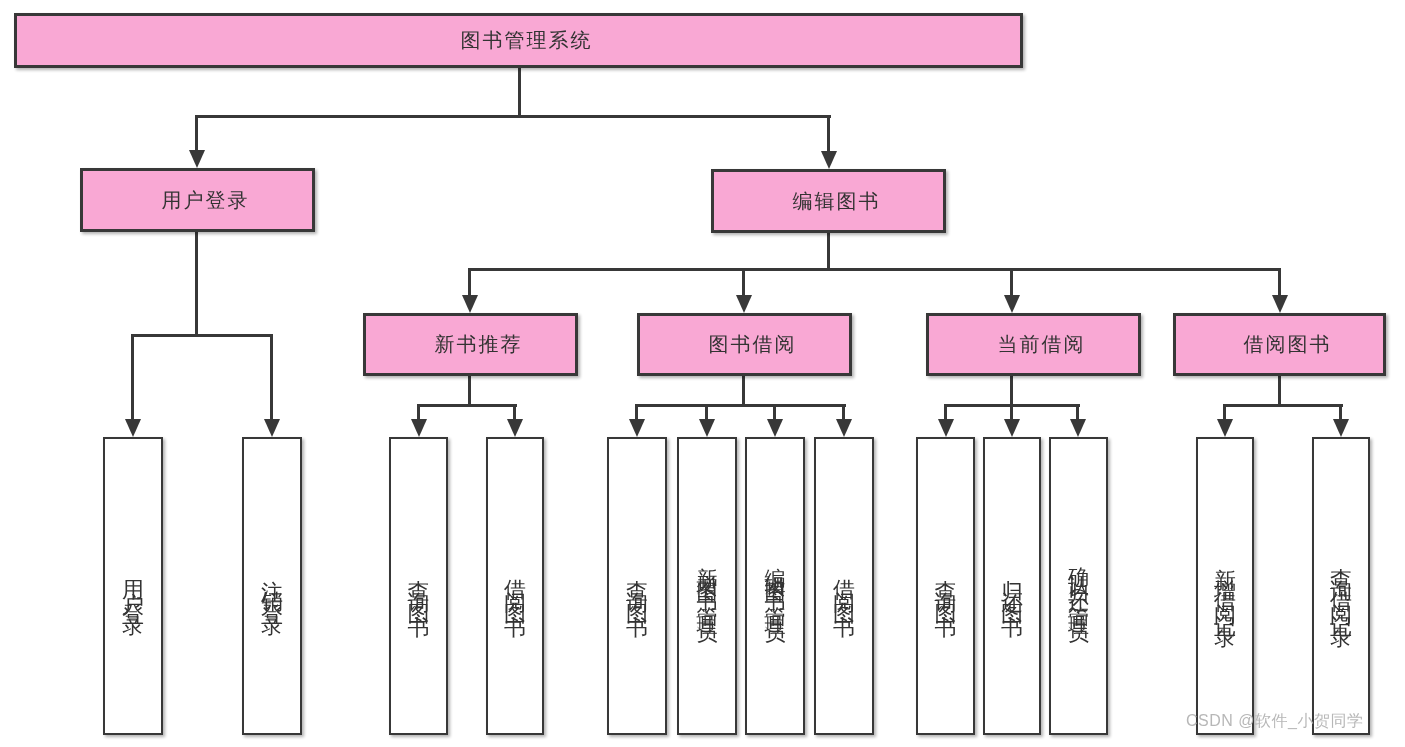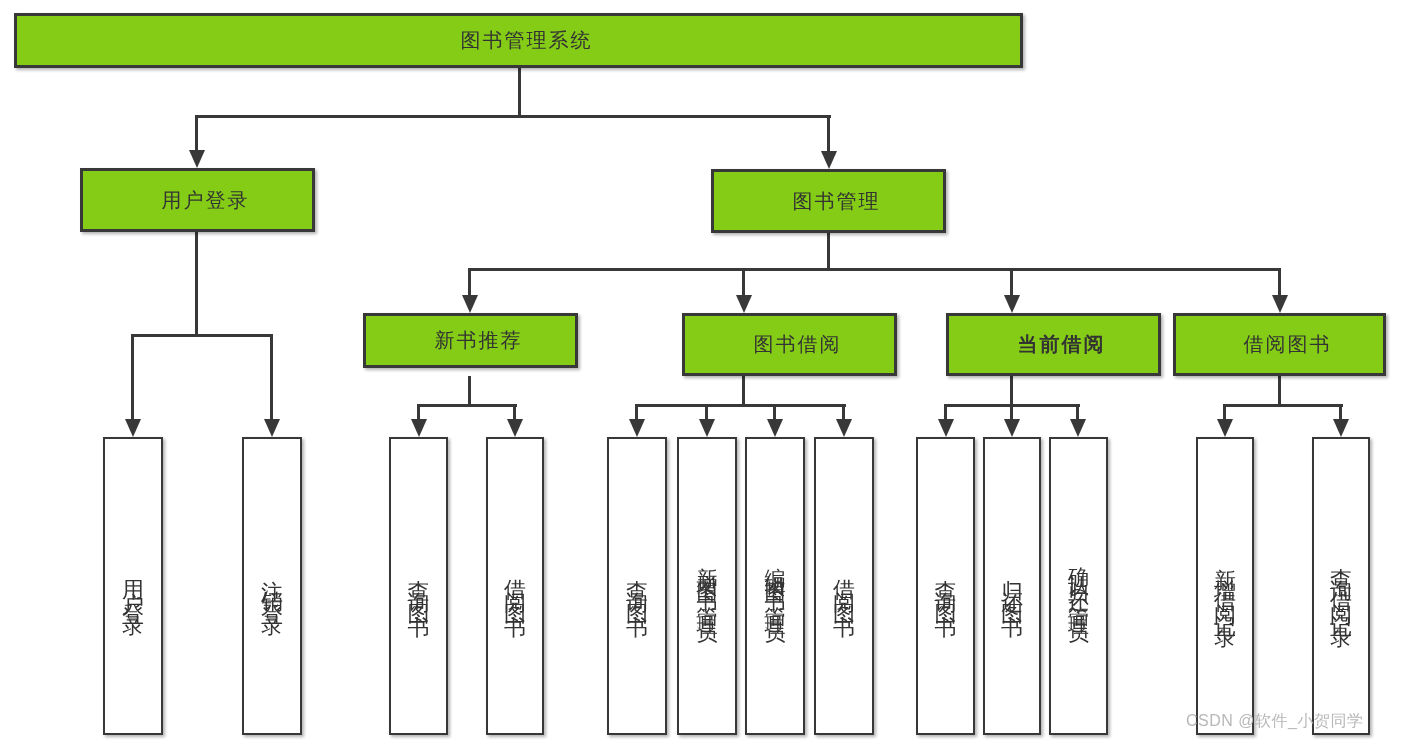--- a/index.html
+++ b/index.html
@@ -4,21 +4,21 @@
 <style>
   html,body{margin:0;padding:0;}
   body{
     width:1405px;height:747px;position:relative;overflow:hidden;
     background:#ffffff;
     font-family:"Liberation Sans","DejaVu Sans",sans-serif;
     color:#333333;
   }
   .hbox{
     position:absolute;box-sizing:border-box;
-    border:3px solid #383838;background:#84cc16;
+    border:3px solid #383838;background:#f9a8d4;
     display:flex;align-items:center;justify-content:center;
     font-size:20px;letter-spacing:2px;color:#333333;
     box-shadow:2px 2px 3px rgba(0,0,0,0.30);
     z-index:2;
     padding-left:16px;
   }
   .vbox{
     position:absolute;box-sizing:border-box;top:437px;height:298px;
     border:2px solid #383838;background:#ffffff;
     display:flex;align-items:center;justify-content:center;
@@ -39,27 +39,27 @@
     white-space:nowrap;
   }
 </style>
 </head>
 <body>
 
 <div class="hbox" style="left:14px;top:13px;width:1009px;height:55px;">图书管理系统</div>
 
 <div class="hbox" style="left:80px;top:168px;width:235px;height:64px;">用户登录</div>
 
-<div class="hbox" style="left:711px;top:169px;width:235px;height:64px;">图书管理</div>
+<div class="hbox" style="left:711px;top:169px;width:235px;height:64px;">编辑图书</div>
 
-<div class="hbox" style="left:363px;top:313px;width:215px;height:55px;">新书推荐</div>
+<div class="hbox" style="left:363px;top:313px;width:215px;height:63px;">新书推荐</div>
 
-<div class="hbox" style="left:637px;top:313px;width:215px;height:63px;margin-left:45px;">图书借阅</div>
+<div class="hbox" style="left:637px;top:313px;width:215px;height:63px;">图书借阅</div>
 
-<div class="hbox" style="left:946px;top:313px;width:215px;height:63px;font-weight:bold;">当前借阅</div>
+<div class="hbox" style="left:926px;top:313px;width:215px;height:63px;">当前借阅</div>
 
 <div class="hbox" style="left:1173px;top:313px;width:213px;height:63px;">借阅图书</div>
 
 <div class="vbox" style="left:103px;width:60px;">用户登录</div>
 <div class="vbox" style="left:242px;width:60px;">注销登录</div>
 
 <div class="vbox" style="left:389px;width:59px;">查询图书</div>
 <div class="vbox" style="left:486px;width:58px;">借阅图书</div>
 
 <div class="vbox" style="left:607px;width:60px;">查询图书</div>

